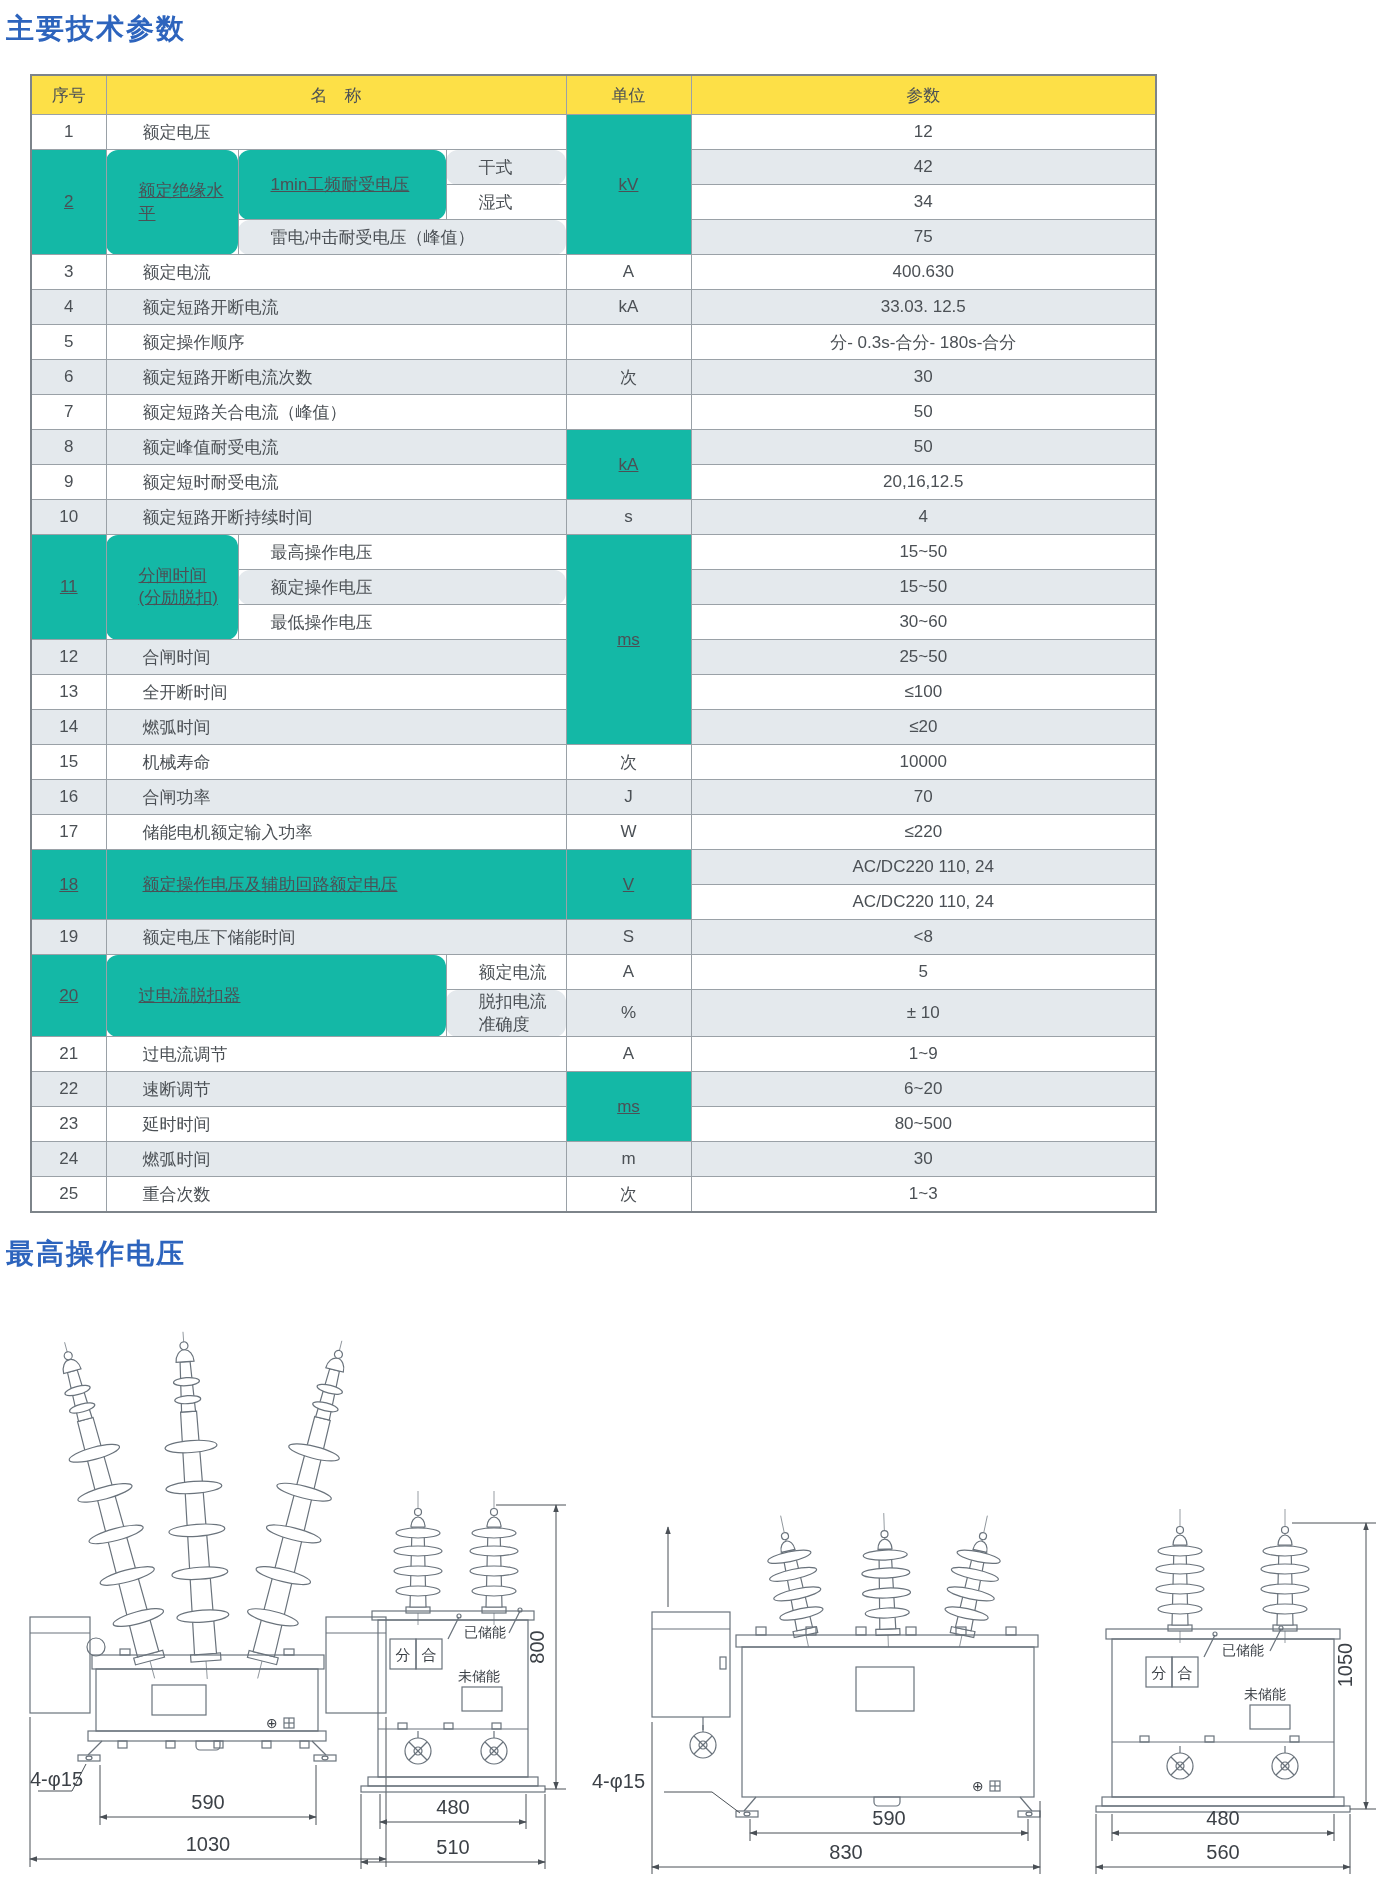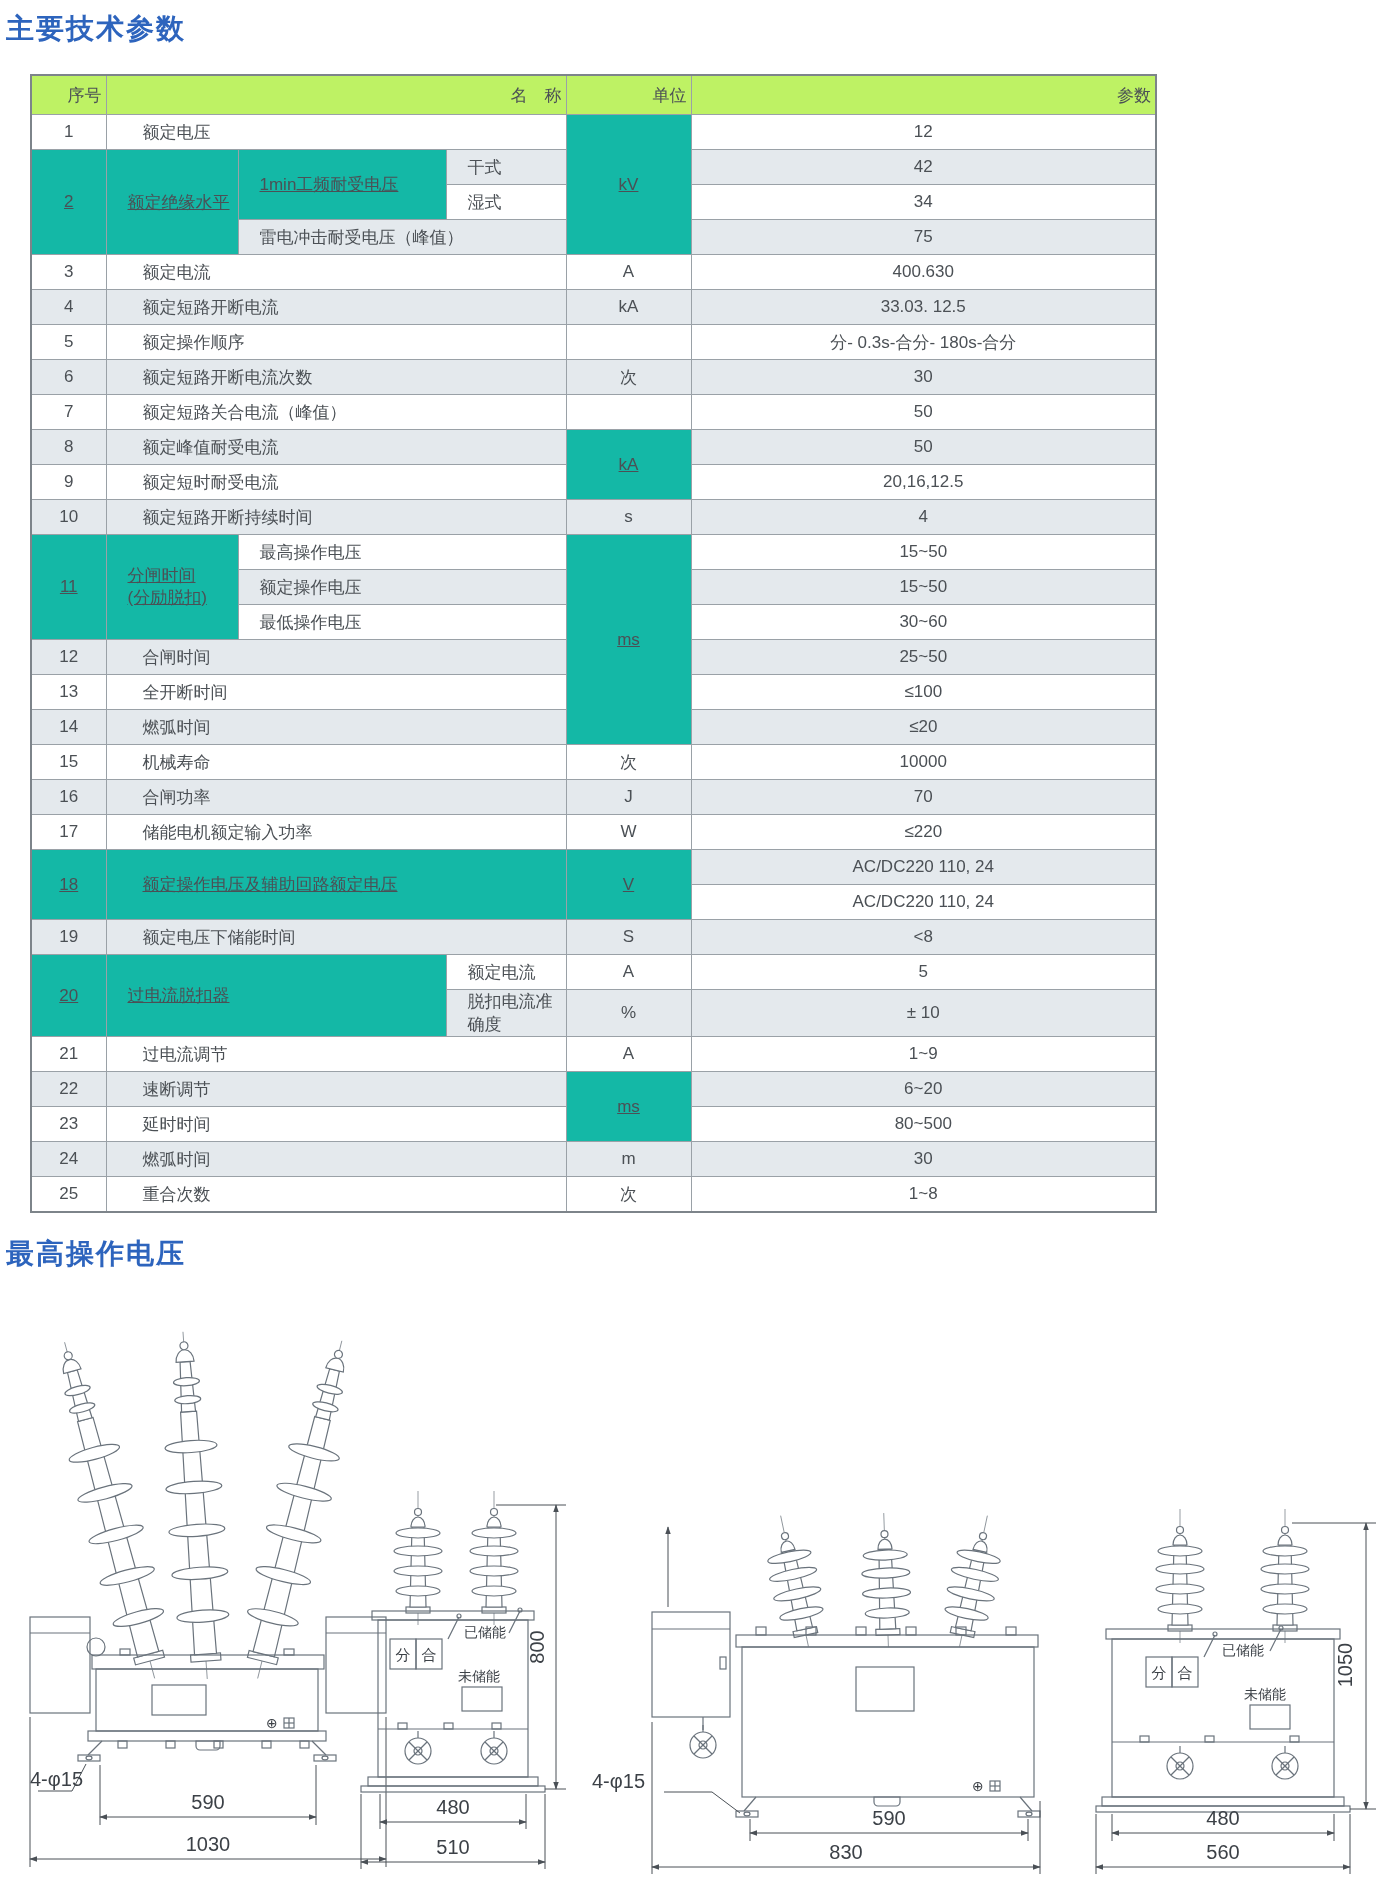--- a/index.html
+++ b/index.html
@@ -1,25 +1,25 @@
 <!DOCTYPE html>
 <html><head>
 <meta charset="utf-8">
 <style>
   html,body{margin:0;padding:0;background:#fff;}
   body{width:1400px;height:1877px;position:relative;font-family:"Liberation Sans","DejaVu Sans",sans-serif;color:#4b5055;}
   .sec-title{color:#2d64bd;font-size:28px;font-weight:bold;margin:10px 0 0 6px;letter-spacing:2px;}
   table.spec{border-collapse:collapse;table-layout:fixed;width:1125px;margin:26px 0 0 30px;border:2px solid #7d848a;font-size:17px;}
   table.spec td{border:1px solid #9aa1a7;height:34px;padding:0 4px;text-align:center;overflow:hidden;}
-  tr.hd td{background:#bef264;height:38px;text-align:right;}
+  tr.hd td{background:#fde047;height:38px;}
   tr.g td{background:#e4e9ed;}
   tr.w td{background:#ffffff;}
   table.spec td.wcell{background:#14b8a6;text-decoration:underline;}
   table.spec td.nm{text-align:left;padding-left:36px;}
-  table.spec td.nm2{text-align:left;padding-left:21px;}
+  table.spec td.nm2{text-align:left;padding-left:32px;border-radius:12px;}
   table.spec td.pre{white-space:pre-line;line-height:1.3;}
   .draw-area{position:relative;width:1400px;height:660px;margin-top:4px;}
   .draw-area svg{position:absolute;top:0;left:0;}
   svg text{font-family:"Liberation Sans","DejaVu Sans",sans-serif;}
   .dimtxt{font-size:20px;fill:#3c4147;}
   .smtxt{font-size:14px;fill:#3c4147;}
   .btntxt{font-size:15px;fill:#3c4147;}
 </style>
 </head>
 <body>
@@ -206,21 +206,21 @@
   <tr class="g">
     <td>24</td>
     <td colspan="3" class="nm">燃弧时间</td>
     <td>m</td>
     <td>30</td>
   </tr>
   <tr class="w">
     <td>25</td>
     <td colspan="3" class="nm">重合次数</td>
     <td>次</td>
-    <td>1~8</td>
+    <td>1~3</td>
   </tr>
 </tbody>
   </table>
 
 <h2 class="sec-title" style="margin-top:22px;">最高操作电压</h2>
 
 <div class="draw-area">
 <svg width="1400" height="600" viewBox="0 0 1400 600">
   <defs>
     <marker id="arw" viewBox="0 0 10 10" refX="9" refY="5" markerWidth="8" markerHeight="8" orient="auto-start-reverse">

